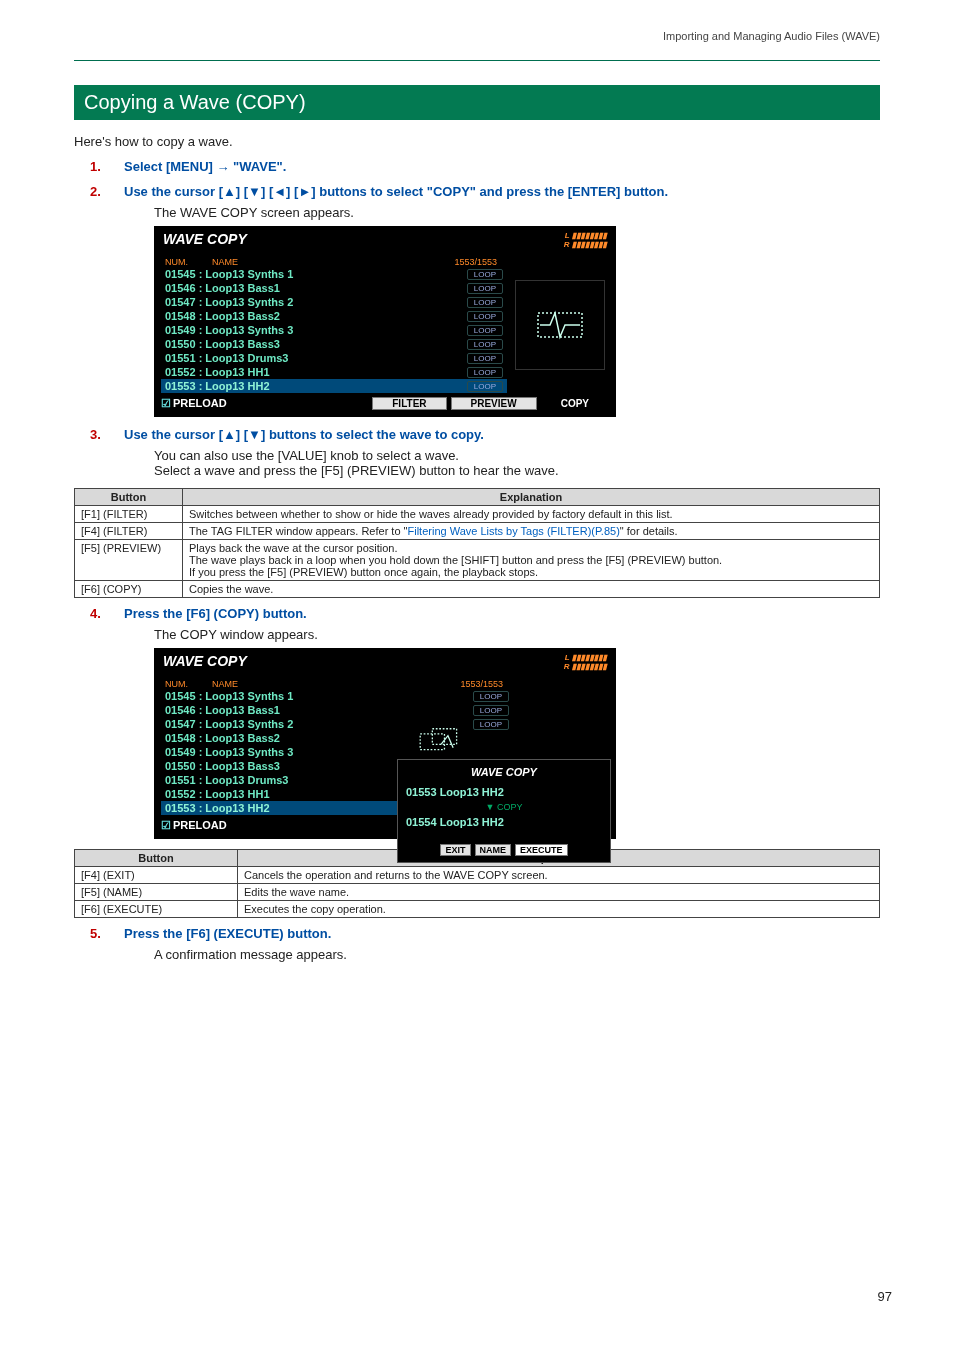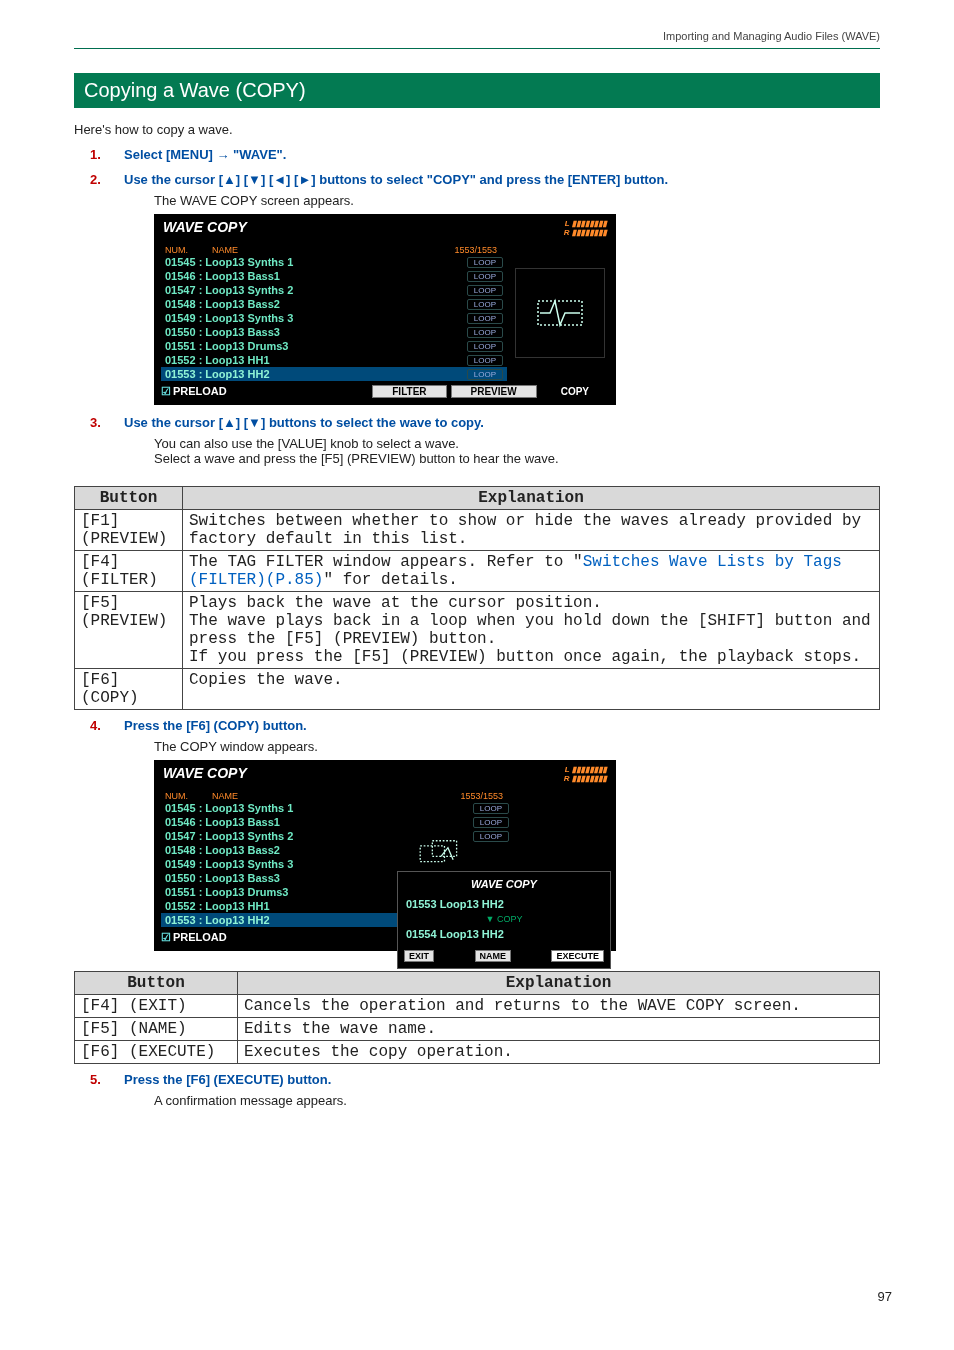--- a/index.html
+++ b/index.html
@@ -13,21 +13,21 @@
     width: 954px;
     min-height: 1350px;
     padding: 30px 74px 0 74px;
     box-sizing: border-box;
     position: relative;
   }
   .header-right {
     text-align: right;
     font-size: 11px;
     color: #444;
-    margin-bottom: 6px;
+    margin-bottom: 18px;
   }
   hr.top-rule {
     border: none;
     border-top: 1px solid #006e4f;
     margin: 0 0 24px 0;
   }
   .section-title {
     background: #037a52;
     color: #fff;
     font-size: 20px;
@@ -142,21 +142,21 @@
   .wave-svg { width: 60px; height: 40px; stroke: #cfe; fill: none; stroke-width:1.5; }
   .destbox {
     border: 1px solid #555;
     padding: 6px;
     background:#000;
     width: 200px;
   }
   .destbox .dtitle { color:#fff; text-align:center; font-weight:bold; font-style:italic; padding-bottom:4px;}
   .destbox .ditem { color:#8ff3d6; font-weight:bold; padding:4px 2px;}
   .destbox .arrow { color:#0a6; text-align:center; font-size:9px; padding:0;}
-  .destbtns { display:flex; gap:4px; margin-top:6px; justify-content:space-between;}
+  .destbtns { display:flex; gap:4px; margin-top:12px; justify-content:center;}
   .destbtns span { font-size:9px; padding:0 4px; border:1px solid #777; color: #000; background:#e4e4e4; font-weight:bold;}
   .destbtns span.sel { background:#fff; }
   .screen .footer {
     display:flex;
     padding:2px 6px 6px 6px;
     align-items: flex-end;
   }
   .screen .footer .preload {
     color:#fff; font-weight:bold; flex:1;
     font-size:11px;
@@ -168,23 +168,22 @@
   .fbtns span {
     font-size:10px; padding:0 19px;
     border:1px solid #777; color:#000;
     background:#e4e4e4; font-weight:bold;
   }
   .fbtns span.inv { background:#000; color:#fff; border-color:#000;}
   
   table.doc {
     border-collapse: collapse;
     width: 100%;
-    margin: 20px 0 8px 0;
-    font-size: 16px;
-    font-family: Liberation Mono, monospace;
+    margin: 0 0 8px 0;
+    font-size: 11px;
   }
   table.doc th, table.doc td {
     border: 1px solid #444;
     padding: 2px 6px;
     text-align: left;
     vertical-align: top;
   }
   table.doc th {
     background: #d9d9d9;
     text-align: center;
@@ -307,26 +306,26 @@
 
   <table class="doc">
     <thead>
         <tr>
       <th>Button</th>
       <th>Explanation</th>
     </tr>
       </thead>
     <tbody id="t1body">
         <tr>
-          <td class="btncol">[F1] (PREVIEW)</td>
+          <td class="btncol">[F1] (FILTER)</td>
           <td>Switches between whether to show or hide the waves already provided by factory default in this list.</td>
         </tr>
         <tr>
           <td class="btncol">[F4] (FILTER)</td>
-          <td>The TAG FILTER window appears. Refer to "<span class="link">Switches Wave Lists by Tags (FILTER)(P.85)</span>" for details.</td>
+          <td>The TAG FILTER window appears. Refer to "<span class="link">Filtering Wave Lists by Tags (FILTER)(P.85)</span>" for details.</td>
         </tr>
         <tr>
           <td class="btncol">[F5] (PREVIEW)</td>
           <td>Plays back the wave at the cursor position.<br>The wave plays back in a loop when you hold down the [SHIFT] button and press the [F5] (PREVIEW) button.<br>If you press the [F5] (PREVIEW) button once again, the playback stops.</td>
         </tr>
         <tr>
           <td class="btncol">[F6] (COPY)</td>
           <td>Copies the wave.</td>
         </tr>
       </tbody>

